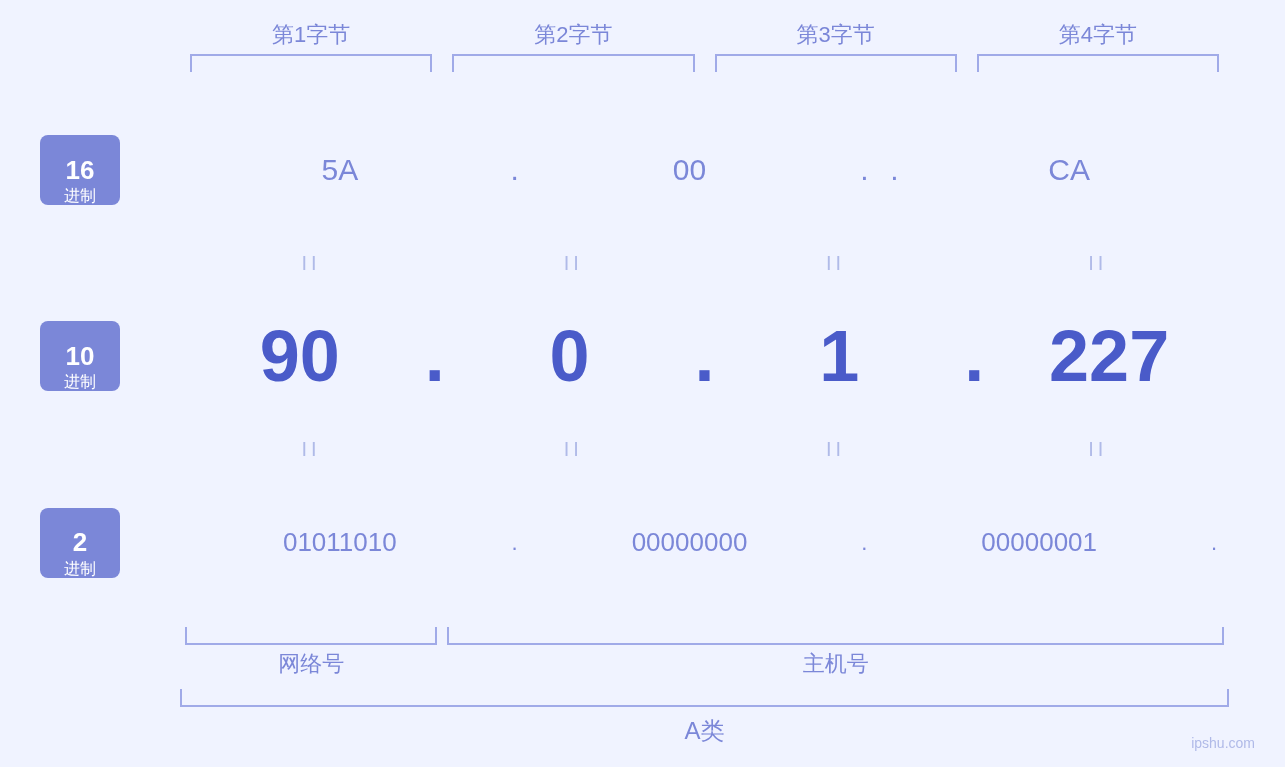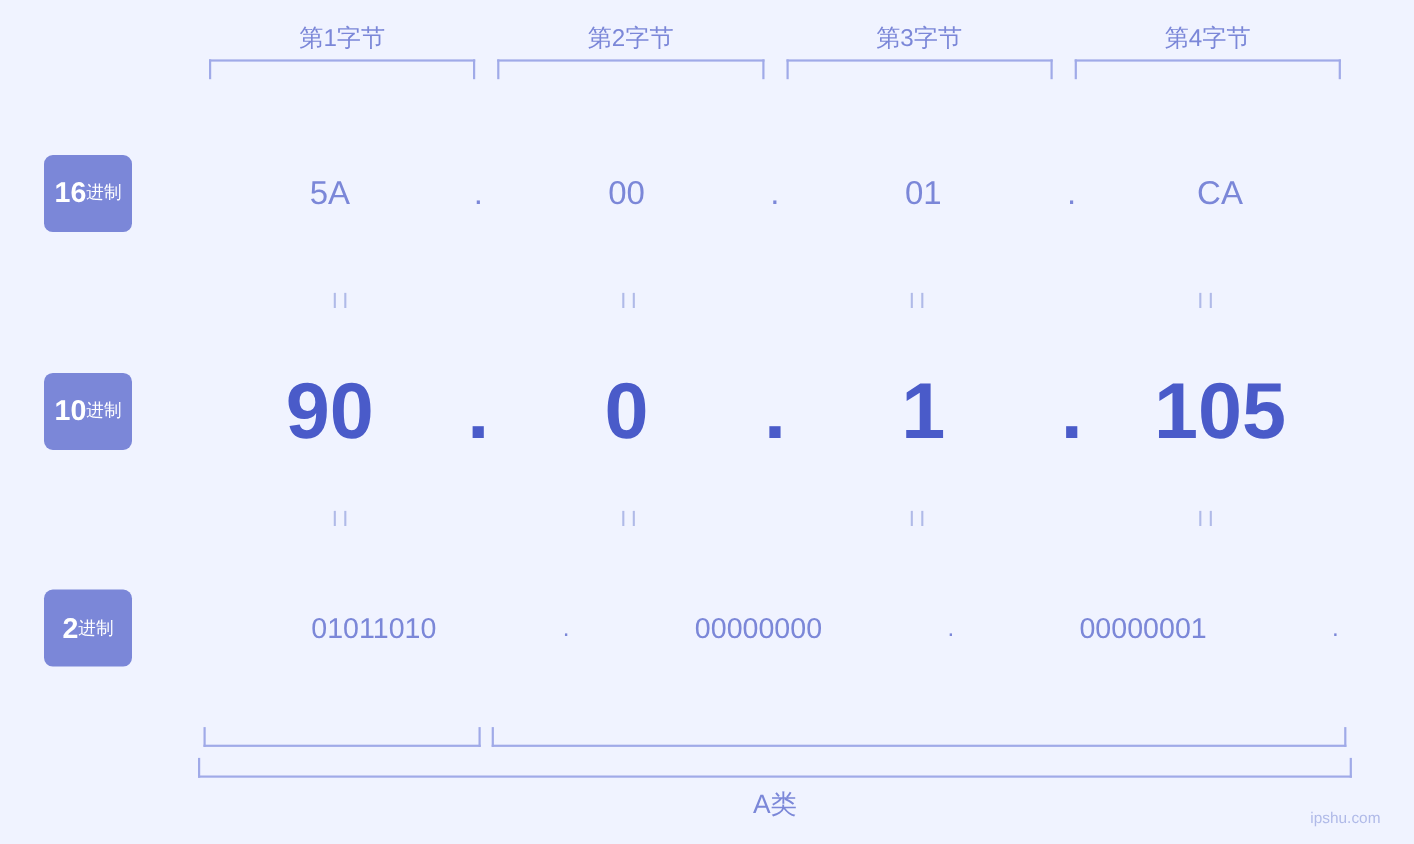--- a/index.html
+++ b/index.html
@@ -59,23 +59,23 @@
       align-items: center;
       flex: 1;
     }
 
     .row-label {
       width: 80px;
       height: 70px;
       background: #7b87d8;
       border-radius: 8px;
       display: flex;
-      flex-direction: row;
-      align-items: center;
-      justify-content: center;
+      flex-direction: column;
+      align-items: center;
+      justify-content: flex-end;
       color: white;
       font-size: 20px;
       font-weight: 600;
       line-height: 1.2;
       margin-right: 60px;
       flex-shrink: 0;
     }
 
     .row-label .label-num {
       font-size: 26px;
@@ -254,21 +254,20 @@
   <div class="data-row">
     <div class="row-label">
       <span class="label-num">16</span>
       <span class="label-unit">进制</span>
     </div>
     <div class="values-row">
       <div class="byte-value medium">5A</div>
       <div class="dot medium">.</div>
       <div class="byte-value medium">00</div>
       <div class="dot medium">.</div>
-      <div class="byte-value medium">01</div>
       <div class="dot medium">.</div>
       <div class="byte-value medium">CA</div>
     </div>
   </div>
 
   <div class="equals-row">
     <div class="eq-slot">II</div>
     <div class="eq-slot">II</div>
     <div class="eq-slot">II</div>
     <div class="eq-slot">II</div>
@@ -279,21 +278,21 @@
       <span class="label-num">10</span>
       <span class="label-unit">进制</span>
     </div>
     <div class="values-row">
       <div class="byte-value large">90</div>
       <div class="dot large">.</div>
       <div class="byte-value large">0</div>
       <div class="dot large">.</div>
       <div class="byte-value large">1</div>
       <div class="dot large">.</div>
-      <div class="byte-value large">105</div>
+      <div class="byte-value large">227</div>
     </div>
   </div>
 
   <div class="equals-row">
     <div class="eq-slot">II</div>
     <div class="eq-slot">II</div>
     <div class="eq-slot">II</div>
     <div class="eq-slot">II</div>
   </div>
 
@@ -310,20 +309,24 @@
       <div class="byte-value small">00000001</div>
       <div class="dot small">.</div>
     </div>
   </div>
 
   <div class="bottom-bracket-row">
     <div class="bottom-bracket-net"></div>
     <div class="bottom-bracket-host"></div>
   </div>
 
+  <div class="segment-labels-row">
+    <div class="segment-label-net">网络号</div>
+    <div class="segment-label-host">主机号</div>
+  </div>
 
   <div class="full-bracket-row">
     <div class="full-bracket"></div>
   </div>
 
   <div class="atype-label" style="margin-left:140px;">A类</div>
 
 </div>
 
 <div class="watermark">ipshu.com</div>

